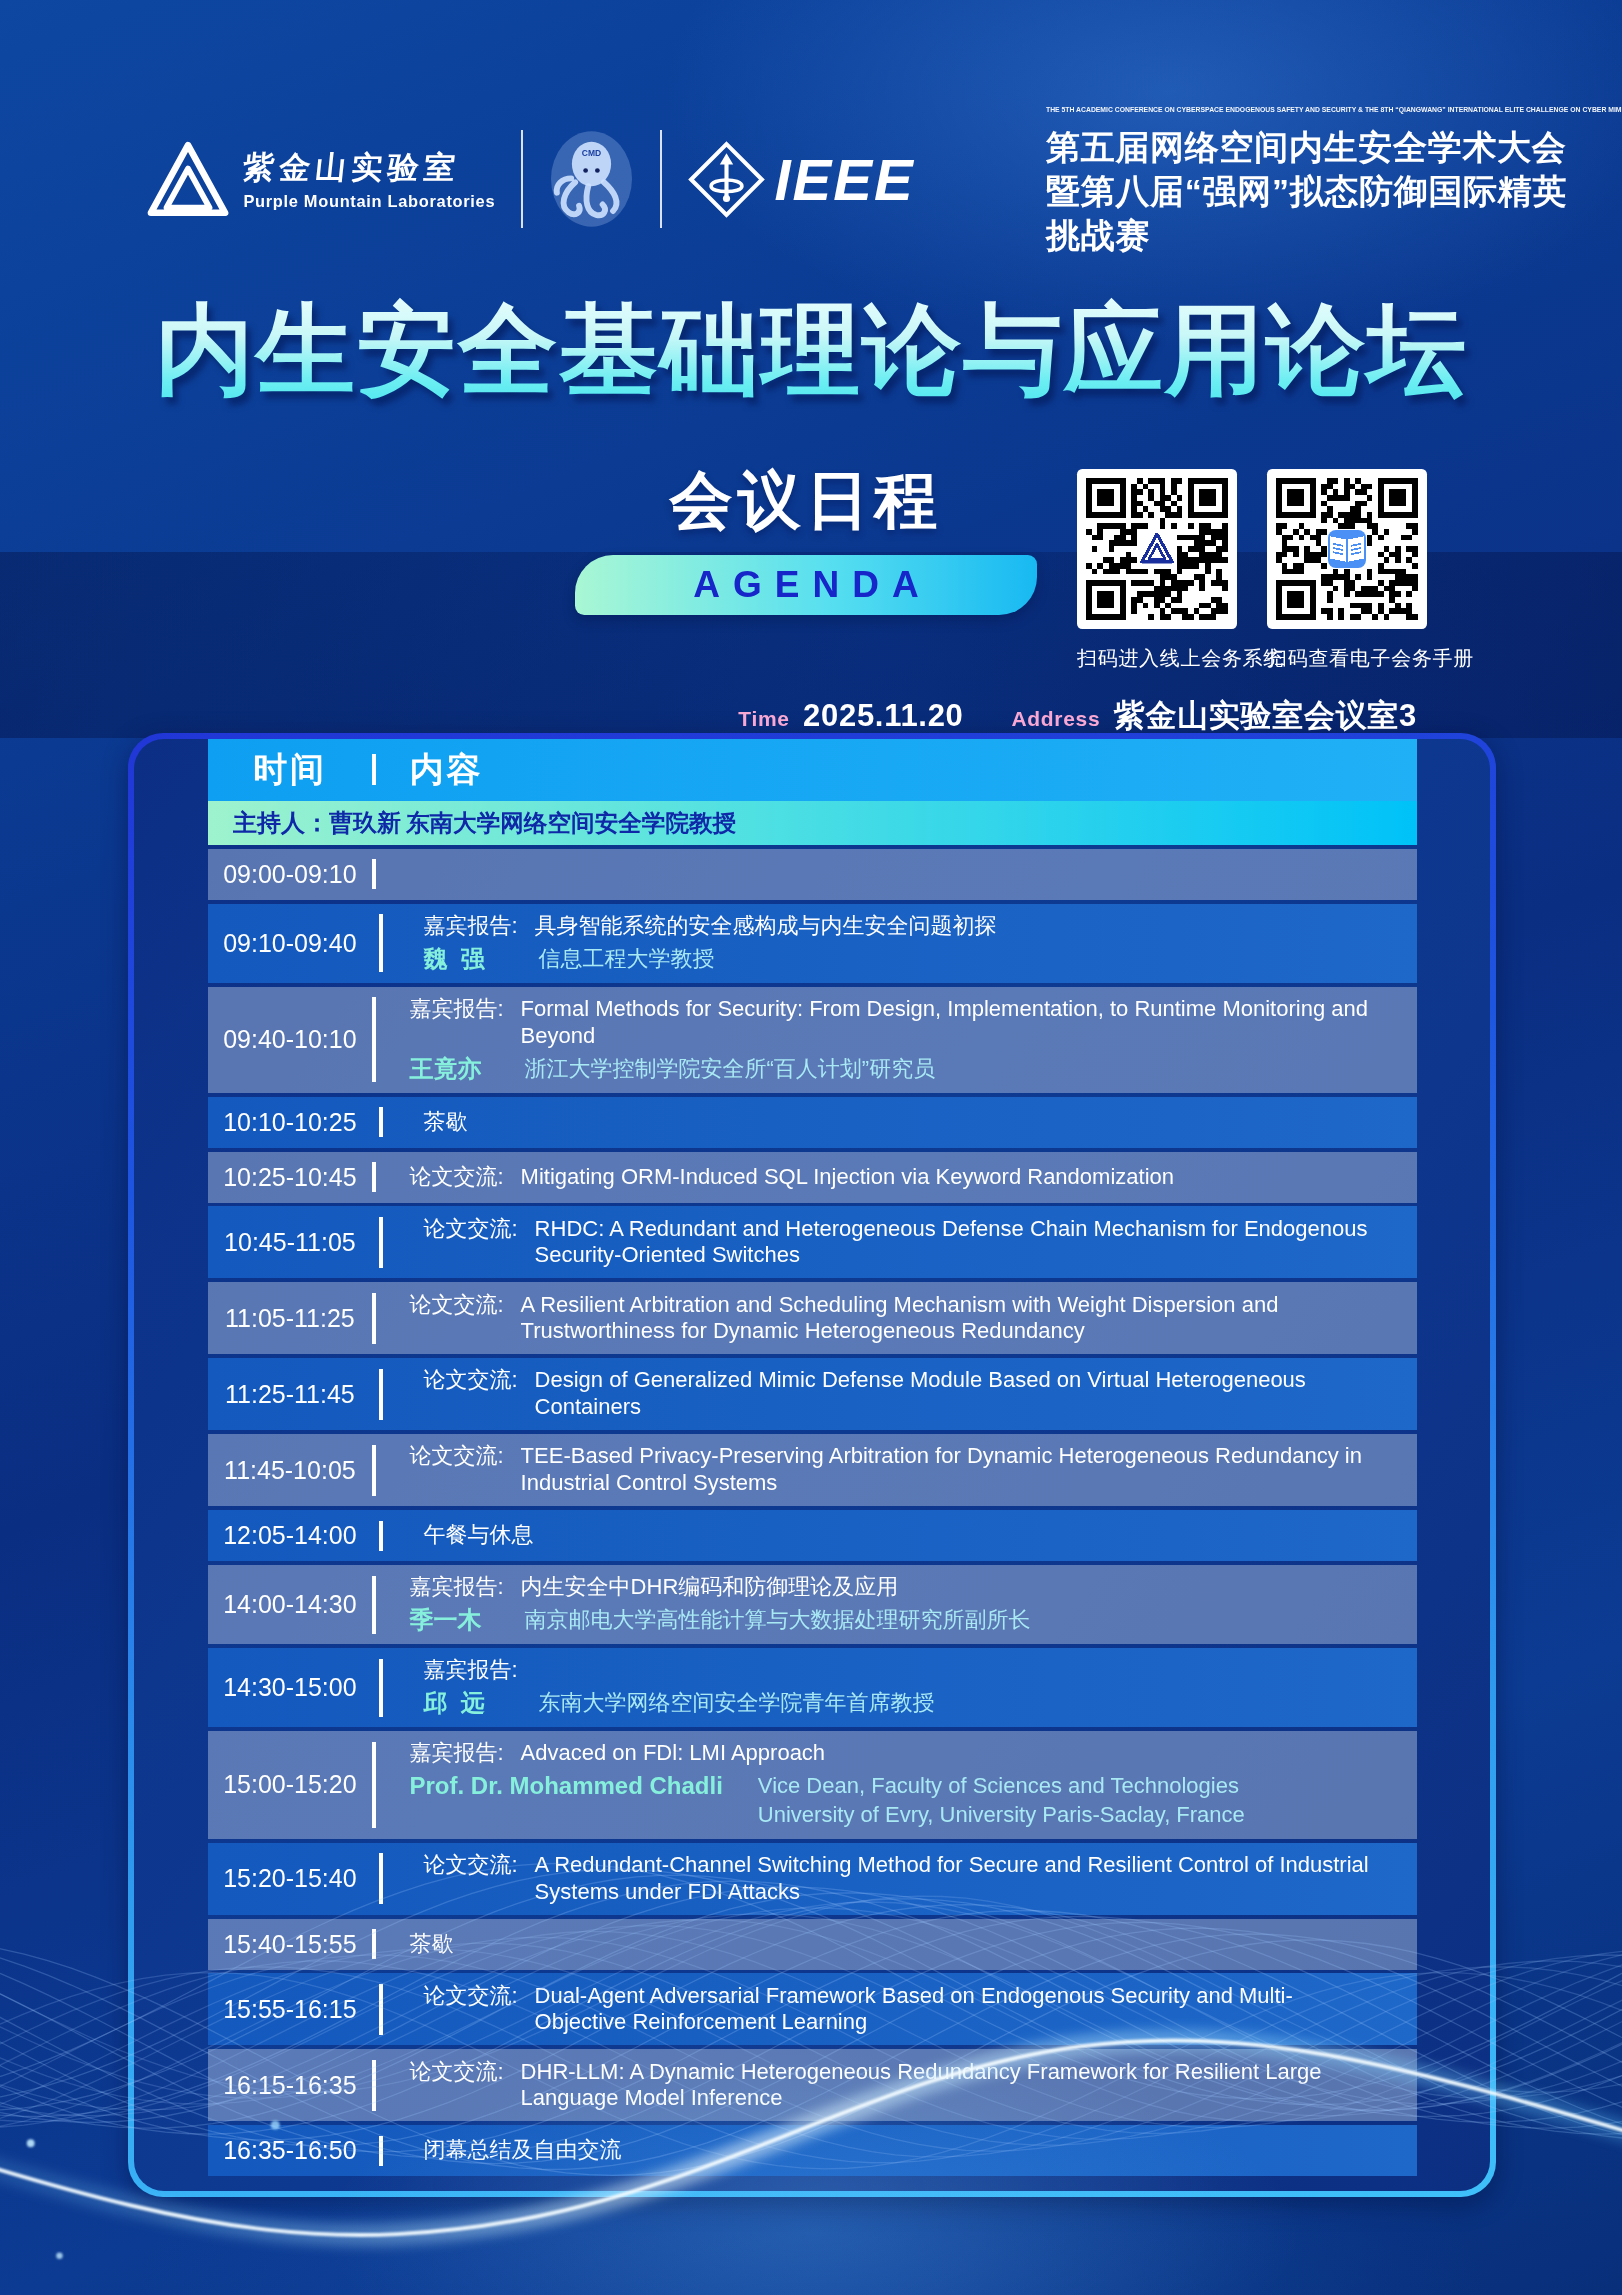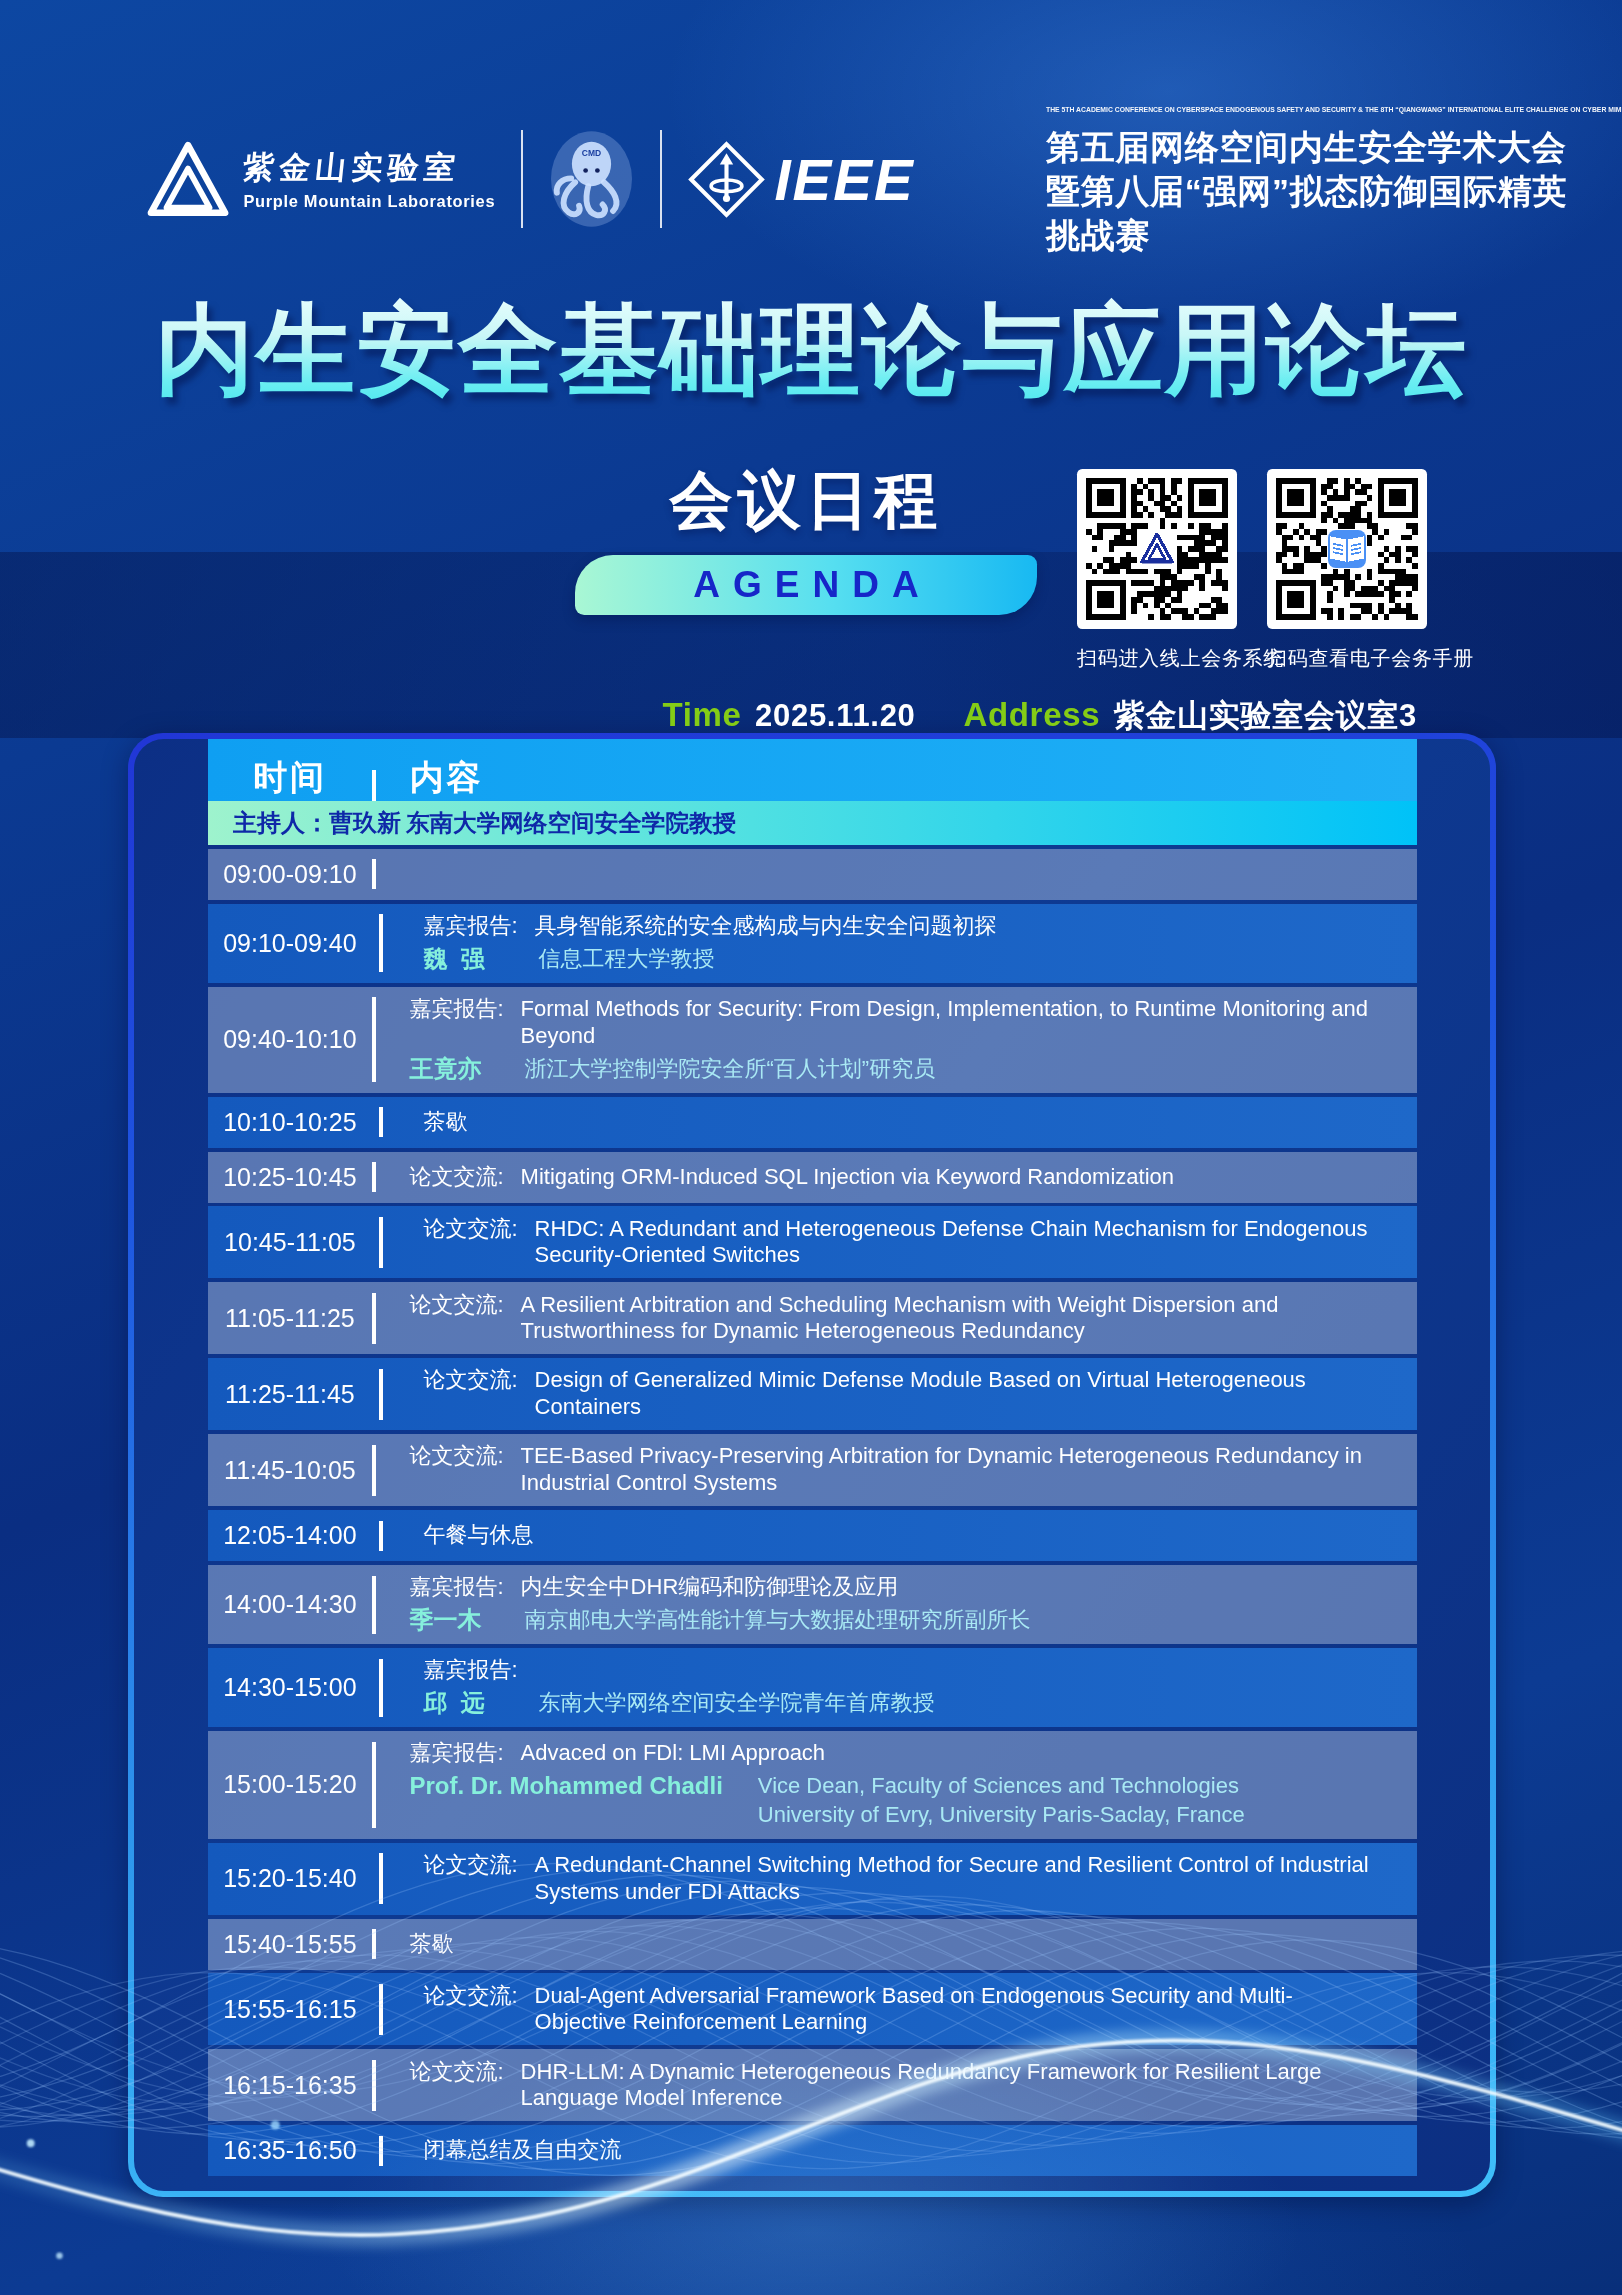--- a/index.html
+++ b/index.html
@@ -51,34 +51,34 @@
   .qr-card{width:160px;}
   .qr-box{position:relative;width:160px;height:160px;background:#fff;border-radius:5.2px;padding:9.2px;}
   .qr-box svg{width:100%;height:100%;shape-rendering:crispEdges;}
   .qr-logo{position:absolute;left:50%;top:50%;transform:translate(-50%,-50%);}
   .qr-logo-book{width:38px;height:38px;border-radius:7.9px;background:#4a90f5;
     display:flex;align-items:center;justify-content:center;}
   .qr-cap{margin-top:15.7px;font-size:20px;color:#fff;text-align:center;white-space:nowrap;
     letter-spacing:0.7px;}
   
   .meta{position:absolute;top:695px;left:0;width:1417px;text-align:right;z-index:3;white-space:nowrap;}
-  .meta-label{color:#84cc16;font-size:33px;font-weight:700;letter-spacing:0.7px;}
+  .meta-label{color:#f9a8d4;font-size:21px;font-weight:700;letter-spacing:0.7px;}
   .meta-value{color:#fff;font-size:31px;font-weight:800;margin-left:10.5px;letter-spacing:0.7px;}
   .meta-gap{display:inline-block;width:42px;}
   
   .panel{position:absolute;left:128px;top:733px;width:1368px;border-radius:35px;padding:5.9px;
     background:linear-gradient(172deg,#2136d6 0%,#1e55e0 28%,#2f9bee 70%,#3fc0fa 100%);
     box-shadow:0 6.5px 26px rgba(0,10,50,.4);z-index:2;}
   .panel-in{border-radius:30px;overflow:hidden;position:relative;padding-bottom:14.4px;
     background:
       radial-gradient(589px 275px at 50% 100%, rgba(120,190,255,.12), transparent 70%),
       linear-gradient(125deg,#0c2f85 0%,#0e3a92 45%,#0c2f82 100%);}
   .table{margin-left:74px;width:1209px;}
   
-  .thead{height:62px;display:flex;align-items:flex-end;
+  .thead{height:62px;display:flex;align-items:center;
     background:linear-gradient(90deg,#0f9ff2,#1fb0f6);}
   .th-time{width:164px;text-align:center;font-size:34px;font-weight:800;letter-spacing:2.6px;}
   .th-div{width:3.9px;height:31px;background:#fff;}
   .th-content{margin-left:34px;font-size:34px;font-weight:800;letter-spacing:2.6px;}
   
   .host{height:44px;position:relative;display:flex;align-items:center;
     background:linear-gradient(90deg,#9ef3cd 0%,#4fe0e2 45%,#00c2f8 100%);color:#0e28a8;}
   .host-label{margin-left:25px;font-size:24px;font-weight:800;}
   .host-desc{position:absolute;left:198px;font-size:23.6px;font-weight:700;}
   

